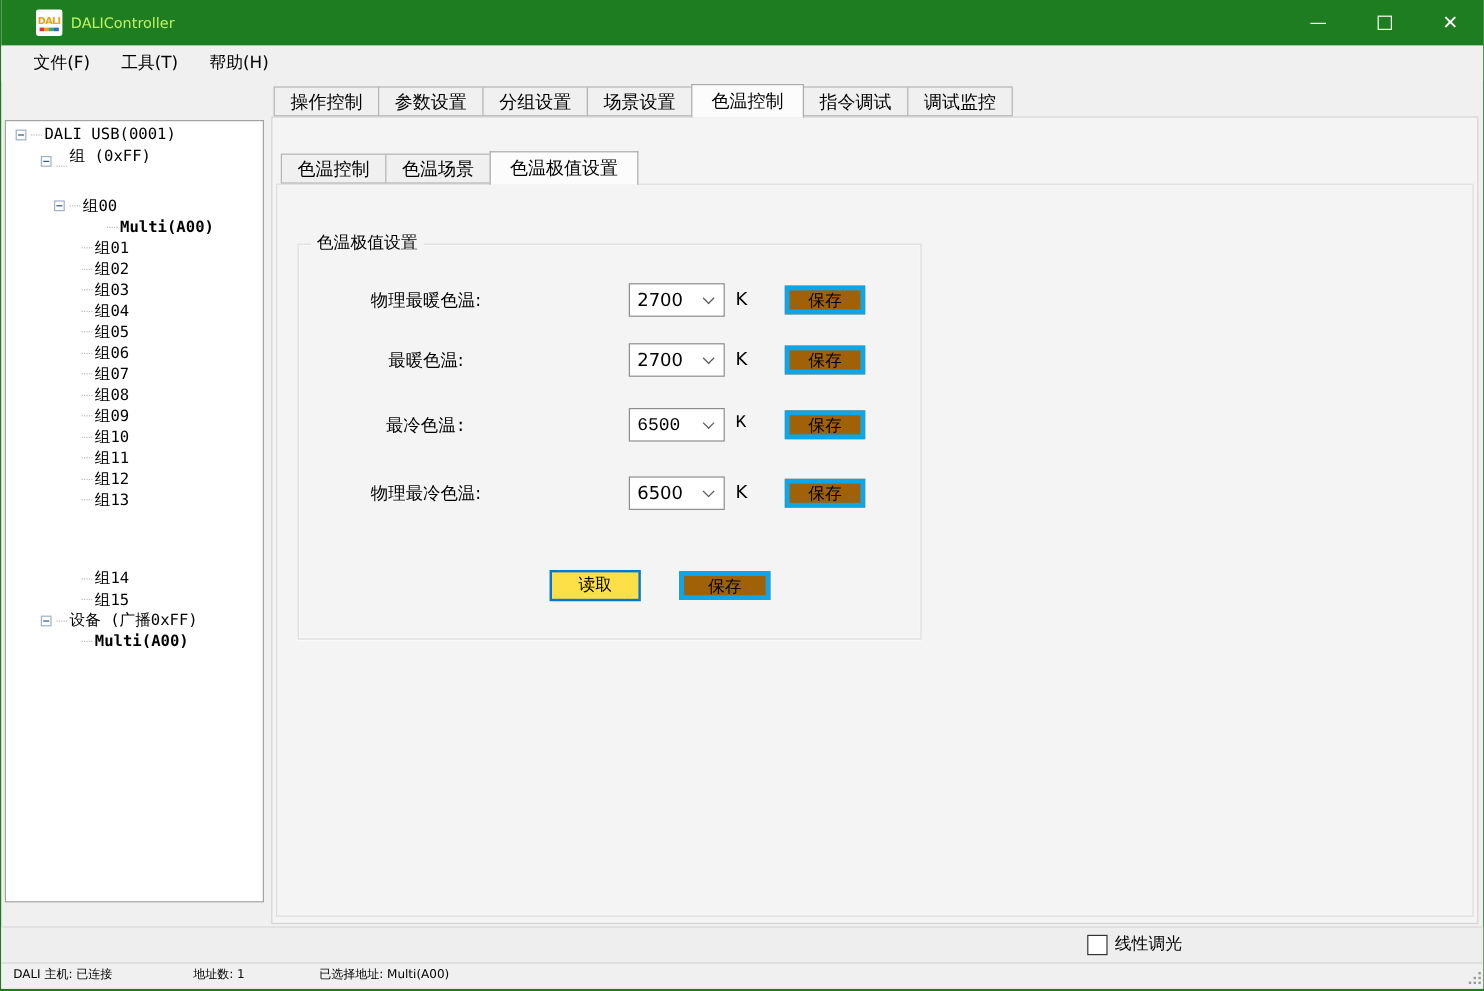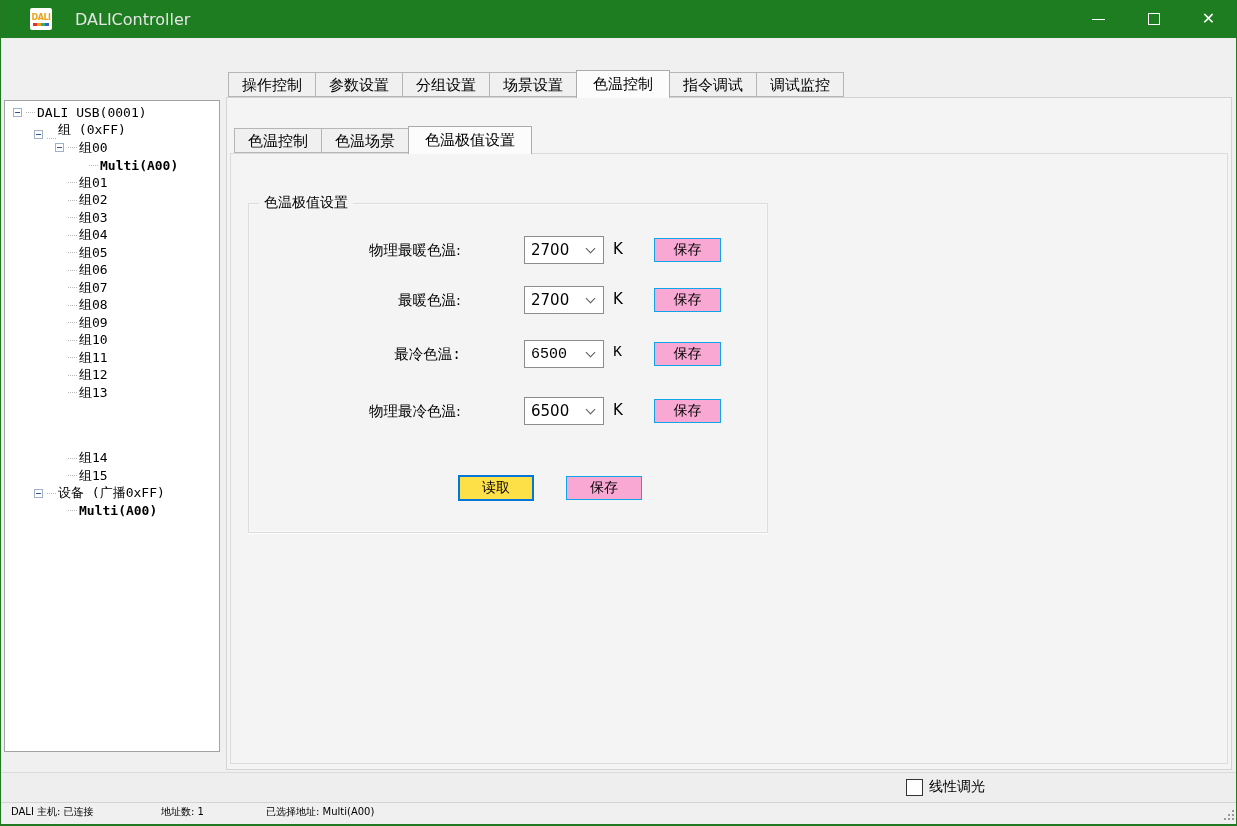--- a/index.html
+++ b/index.html
@@ -8,21 +8,21 @@
   .window { position:relative; width:1237px; height:826px; background:#f0f0f0; overflow:hidden;
             border-left:1px solid #217a21; border-right:1px solid #217a21; border-bottom:2px solid #217a21; }
 
   
   .titlebar { position:absolute; left:0; top:0; right:0; height:38px; background:#1e7d20; display:flex; align-items:center; }
   .app-icon { width:22px; height:22px; margin-left:29px; background:#fff; border-radius:2px; position:relative;
               display:flex; align-items:center; justify-content:center; flex-direction:column; }
   .app-icon .ai-txt { font-size:8px; font-weight:bold; color:#e8a21a; line-height:9px; letter-spacing:-0.5px; }
   .app-icon .ai-bar { width:16px; height:3px; margin-top:1px;
                       background:linear-gradient(90deg,#d33 0 25%,#e8a21a 25% 50%,#3a7 50% 75%,#36c 75% 100%); }
-  .win-title { color:#e5e5e5; font-size:16px; margin-left:23px; flex:1; }
+  .win-title { color:#bef264; font-size:12px; margin-left:7px; flex:1; }
   .win-controls { display:flex; height:38px; }
   .win-btn { width:55px; height:38px; display:flex; align-items:center; justify-content:center; color:#fff; }
   .glyph-min { width:13px; height:1px; background:#fff; }
   .glyph-max { width:12px; height:12px; border:1px solid #fff; }
   .glyph-close { font-size:16px; line-height:16px; }
 
   
   .menubar { position:absolute; left:0; top:38px; right:0; height:30px; background:#f0f0f0; display:flex; align-items:center; padding-left:22px; }
   .menu-item { padding:0 5px; margin-right:16px; line-height:28px; font-size:14px; }
 
@@ -51,28 +51,28 @@
   .inner-page { position:absolute; left:229px; top:153px; width:998px; height:611px; background:#f4f4f4;
                 border:1px solid #dcdcdc; z-index:2; }
 
   
   .groupbox { position:absolute; left:17px; top:49px; width:520px; height:330px;
               border:1px solid #dcdcdc; box-shadow:0 1px 0 #fdfdfd, inset 0 0 0 0.5px #fdfdfd; }
   .gb-title { position:absolute; top:-10px; left:10px; background:#f4f4f4; padding:0 5px; font-size:14px; }
   .field-row { position:absolute; left:0; right:0; height:28px; }
   .field-row:nth-of-type(1){ top:32px; } .field-row:nth-of-type(2){ top:82px; }
   .field-row:nth-of-type(3){ top:136px;font-family:Liberation Mono, monospace; } .field-row:nth-of-type(4){ top:193px; }
-  .f-label { position:absolute; left:0; width:212px; text-align:right; top:5px; font-size:14.5px; }
+  .f-label { position:absolute; left:0; width:212px; text-align:center; top:5px; font-size:14.5px; }
   .combo { position:absolute; left:275px; top:0; width:80px; height:28px; background:#fff; border:1px solid #8c8c8c;
            display:flex; align-items:center; }
   .combo-value { flex:1; padding-left:6px; font-size:15px; }
   .chev { width:7px; height:7px; border-right:1.5px solid #5a5a5a; border-bottom:1.5px solid #5a5a5a;
           transform:rotate(45deg); margin-right:9px; margin-top:-3px; }
   .f-unit { position:absolute; left:364px; top:4px; font-size:15px; }
-  .btn { font-family:inherit; font-size:14px; background:#f9a8d4; border:1px solid #0ea5e9; color:#000; }
+  .btn { font-family:inherit; font-size:14px; background:#a16207; border:4px solid #0ea5e9; color:#000; }
   .row-save { position:absolute; left:405px; top:2px; width:67px; height:24px; }
   .read-btn { position:absolute; left:209px; top:271px; width:76px; height:26px;
               border:2px solid #0078d7; background:#fde047; }
   .bottom-save { position:absolute; left:317px; top:272px; width:76px; height:24px; }
 
   
   .footer-strip { position:absolute; left:0; top:772px; width:1237px; height:30px; background:#eeeeee; border-top:1px solid #dadada; }
   .chk-wrap { position:absolute; left:905px; top:5px; display:flex; align-items:center; }
   .checkbox { width:17px; height:17px; background:#fff; border:1px solid #333; margin-right:6px; }
   .chk-label { font-size:14px; }
@@ -103,34 +103,40 @@
         </div>
       <div class="win-btn">
           <span class="glyph-max"></span>
         </div>
       <div class="win-btn">
           <span class="glyph-close">✕</span>
         </div>
     </div>
   </div>
 
+  <div class="menubar">
+
+  <div class="menu-item">文件(F)</div>
+      <div class="menu-item">工具(T)</div>
+      <div class="menu-item">帮助(H)</div>
+    </div>
 
   <div class="tree-panel">
 
   <div class="tree-row" style="padding-left: 8px;">
         <span class="expander"></span>
         <span class="stub"></span>
         <span class="tree-label">DALI USB(0001)</span>
       </div>
       <div class="tree-row" style="padding-left: 29px; align-items: flex-end;">
         <span class="expander"></span>
         <span class="stub"></span>
         <span class="tree-label">组 (0xFF)</span>
       </div>
-      <div class="tree-row" style="padding-left: 50px;">
+      <div class="tree-row" style="padding-left: 40px; margin-top: 24px;">
         <span class="expander"></span>
         <span class="stub"></span>
         <span class="tree-label">组00</span>
       </div>
       <div class="tree-row bold leaf" style="padding-left: 71px;">
         <span class="expander"></span>
         <span class="stub"></span>
         <span class="tree-label">Multi(A00)</span>
       </div>
       <div class="tree-row leaf" style="padding-left: 50px;">

